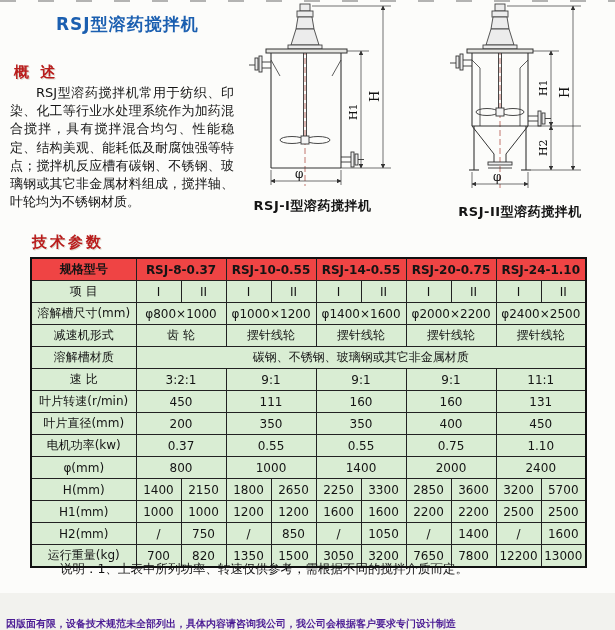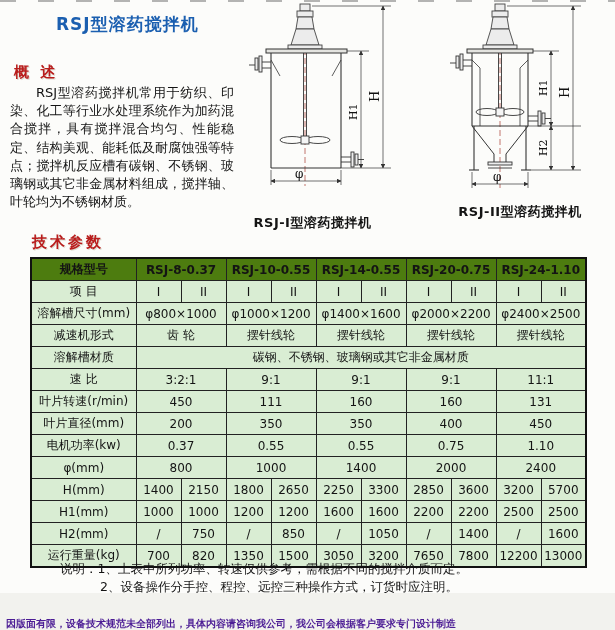--- a/index.html
+++ b/index.html
@@ -28,32 +28,32 @@
     position:absolute; left:10px; top:84px; width:224px;
     font-size:13px; line-height:18.2px; text-align:justify; text-indent:2em;
   }
   svg.diagram { position:absolute; }
   #d1 { left:233px; top:2px; }
   #d2 { left:433px; top:2px; }
   .caption {
     position:absolute; font-weight:bold; font-size:13px; text-align:center;
     letter-spacing:.5px; white-space:nowrap;
   }
-  #caption1 { left:225px; top:197px; width:175px;margin-top:17px; }
+  #caption1 { left:225px; top:197px; width:175px; }
   #caption2 { left:435px; top:203px; width:170px; }
   table.specs {
     position:absolute; left:30px; top:257px; width:555px;
     border-collapse:collapse; table-layout:fixed; font-size:12px;
     border:2px solid #111;
   }
   .specs td {
     border:1px solid #222; text-align:center; padding:2px 1px; height:17px;
     background:#d9edd3; overflow:hidden; white-space:nowrap;
   }
-  .specs tr.hdr td { background:#4d7c0f; font-weight:bold; }
+  .specs tr.hdr td { background:#ef4444; font-weight:bold; }
   .notes { position:absolute; left:60px; top:560px; font-size:12.5px; line-height:17.5px; }
   .notes .l2 { padding-left:3.2em; }
   .footer-band { position:absolute; left:0; top:593px; width:615px; height:37px; background:#f2f2ee; }
   .footer-text { position:absolute; left:6px; top:601px; width:604px; font-size:10px; font-weight:bold; color:#4c1d95;margin-top:16px; }
   .dimtext { font-family:"DejaVu Serif","Liberation Serif",serif; fill:#111; }
 </style>
 </head>
 <body>
 
 <div id="page">
@@ -358,19 +358,18 @@
           <td>7650</td>
           <td>7800</td>
           <td>12200</td>
           <td>13000</td>
         </tr>
       </tbody>
   </table>
 
   <div class="notes">
     <div class="l1">说明：1、上表中所列功率、转速仅供参考，需根据不同的搅拌介质而定。</div>
-    <div class="l2">2、设备操作分手控、程控、远控三种操作方式，订货时应注明。</div>
   </div>
 
   <div class="footer-band"></div>
   <div class="footer-text">因版面有限，设备技术规范未全部列出，具体内容请咨询我公司，我公司会根据客户要求专门设计制造</div>
 
 </div>
 
 </body></html>

